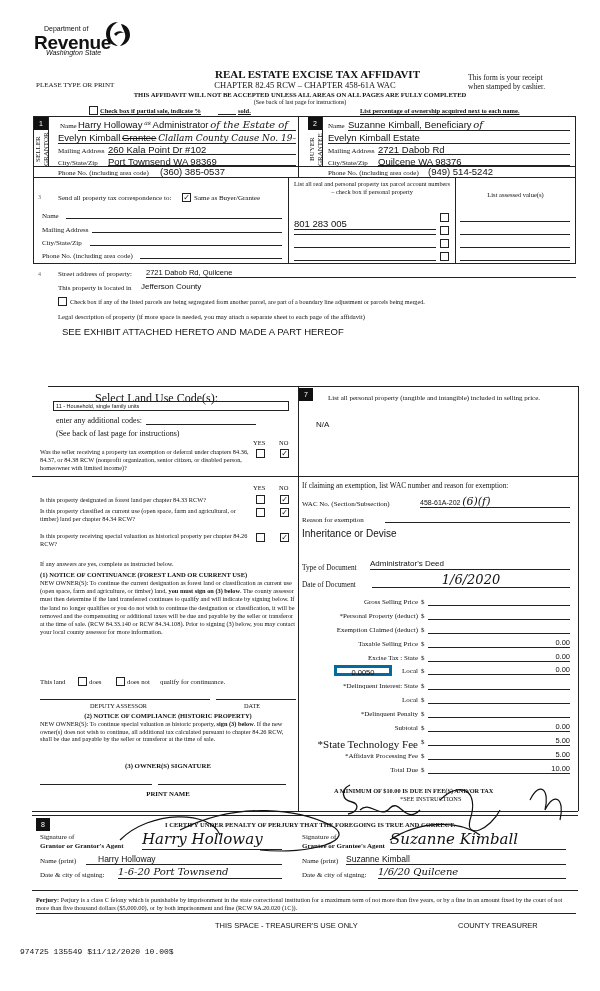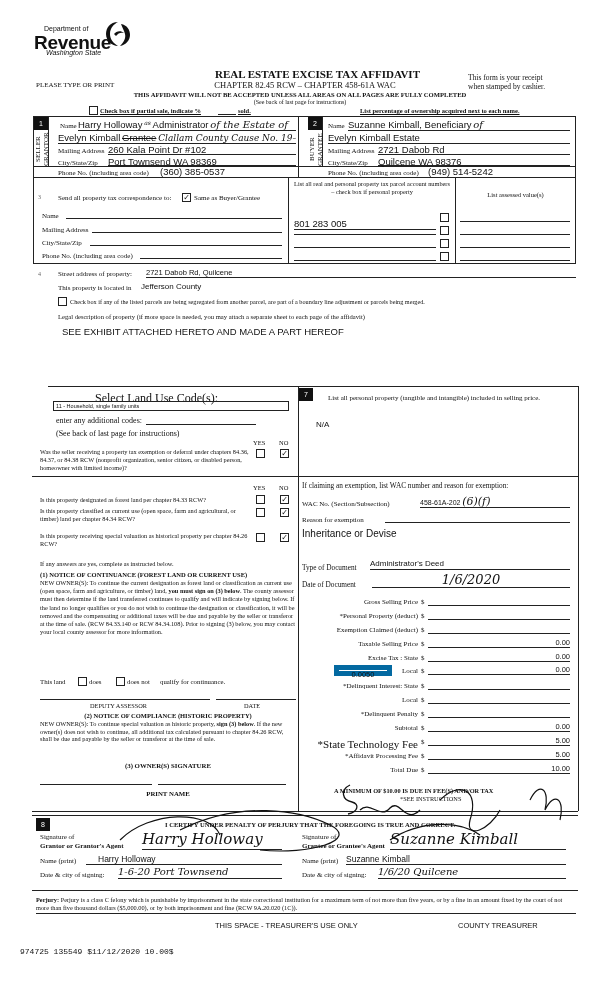--- a/index.html
+++ b/index.html
@@ -232,21 +232,21 @@
 <div class="abs line right sans" style="left:428px;top:625px;width:142px;height:9px;font-size:7.5px;"></div>
 
 <div class="abs right" style="left:300px;top:640px;width:118px;font-size:7px;">Taxable Selling Price</div>
 <div class="abs" style="left:421px;top:640px;font-size:7px;">$</div>
 <div class="abs line right sans" style="left:428px;top:638px;width:142px;height:10px;font-size:7.5px;">0.00</div>
 
 <div class="abs right" style="left:300px;top:654px;width:118px;font-size:7px;">Excise Tax : State</div>
 <div class="abs" style="left:421px;top:654px;font-size:7px;">$</div>
 <div class="abs line right sans" style="left:428px;top:652px;width:142px;height:10px;font-size:7.5px;">0.00</div>
 
-<div class="abs sans center" style="left:334px;top:665px;width:58px;height:11px;border:5px solid #0369a1;font-size:7.5px;line-height:9px;">0.0050</div>
+<div class="abs sans center" style="left:334px;top:665px;width:58px;height:11px;border:3px solid #0369a1;font-size:7.5px;line-height:9px;">0.0050</div>
 <div class="abs right" style="left:395px;top:667px;width:23px;font-size:7px;">Local</div>
 <div class="abs" style="left:421px;top:667px;font-size:7px;">$</div>
 <div class="abs line right sans" style="left:428px;top:665px;width:142px;height:10px;font-size:7.5px;">0.00</div>
 
 <div class="abs right" style="left:300px;top:682px;width:118px;font-size:7px;">*Delinquent Interest: State</div>
 <div class="abs" style="left:421px;top:682px;font-size:7px;">$</div>
 <div class="abs line right sans" style="left:428px;top:681px;width:142px;height:9px;font-size:7.5px;"></div>
 
 <div class="abs right" style="left:300px;top:696px;width:118px;font-size:7px;">Local</div>
 <div class="abs" style="left:421px;top:696px;font-size:7px;">$</div>

